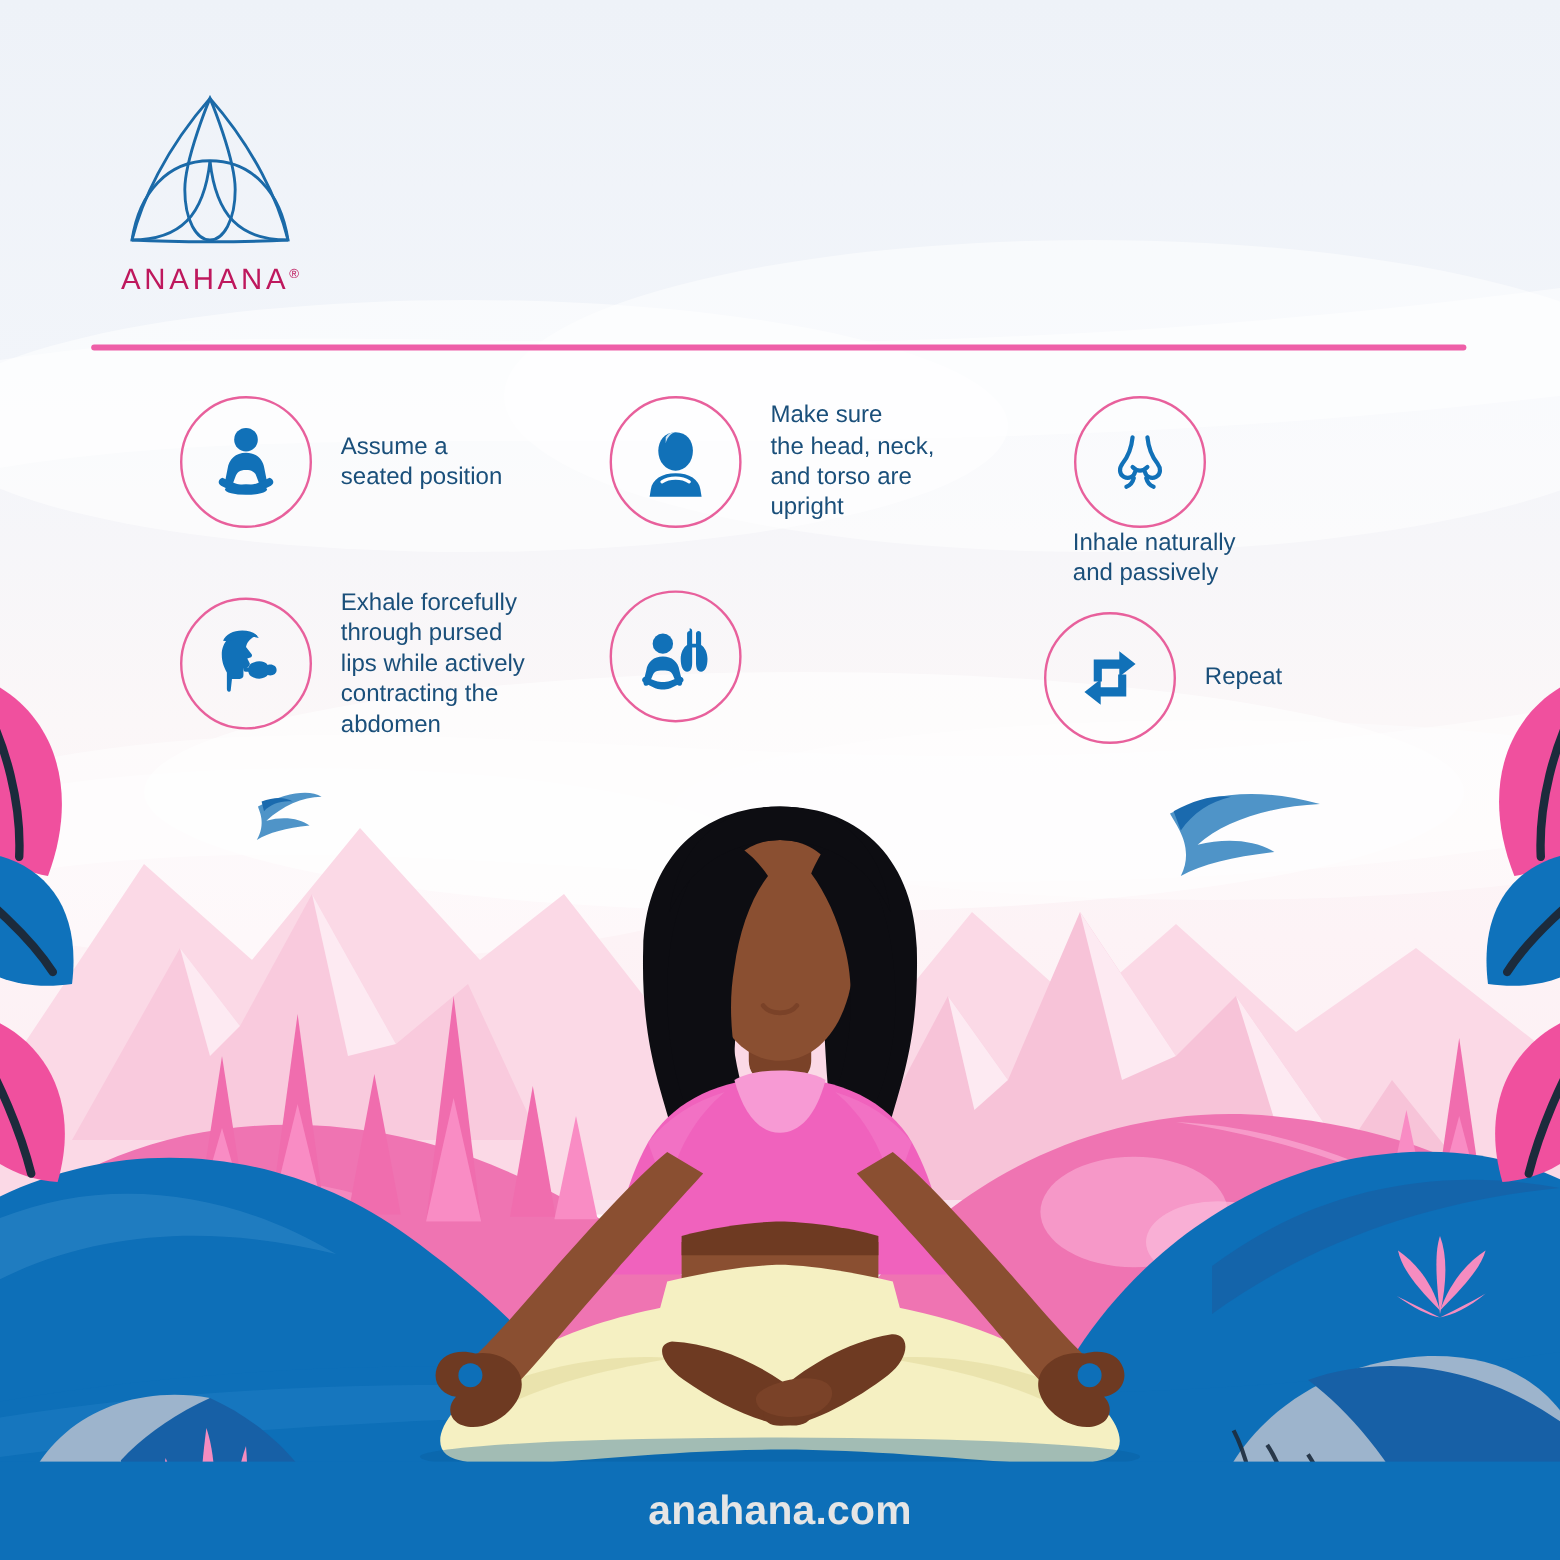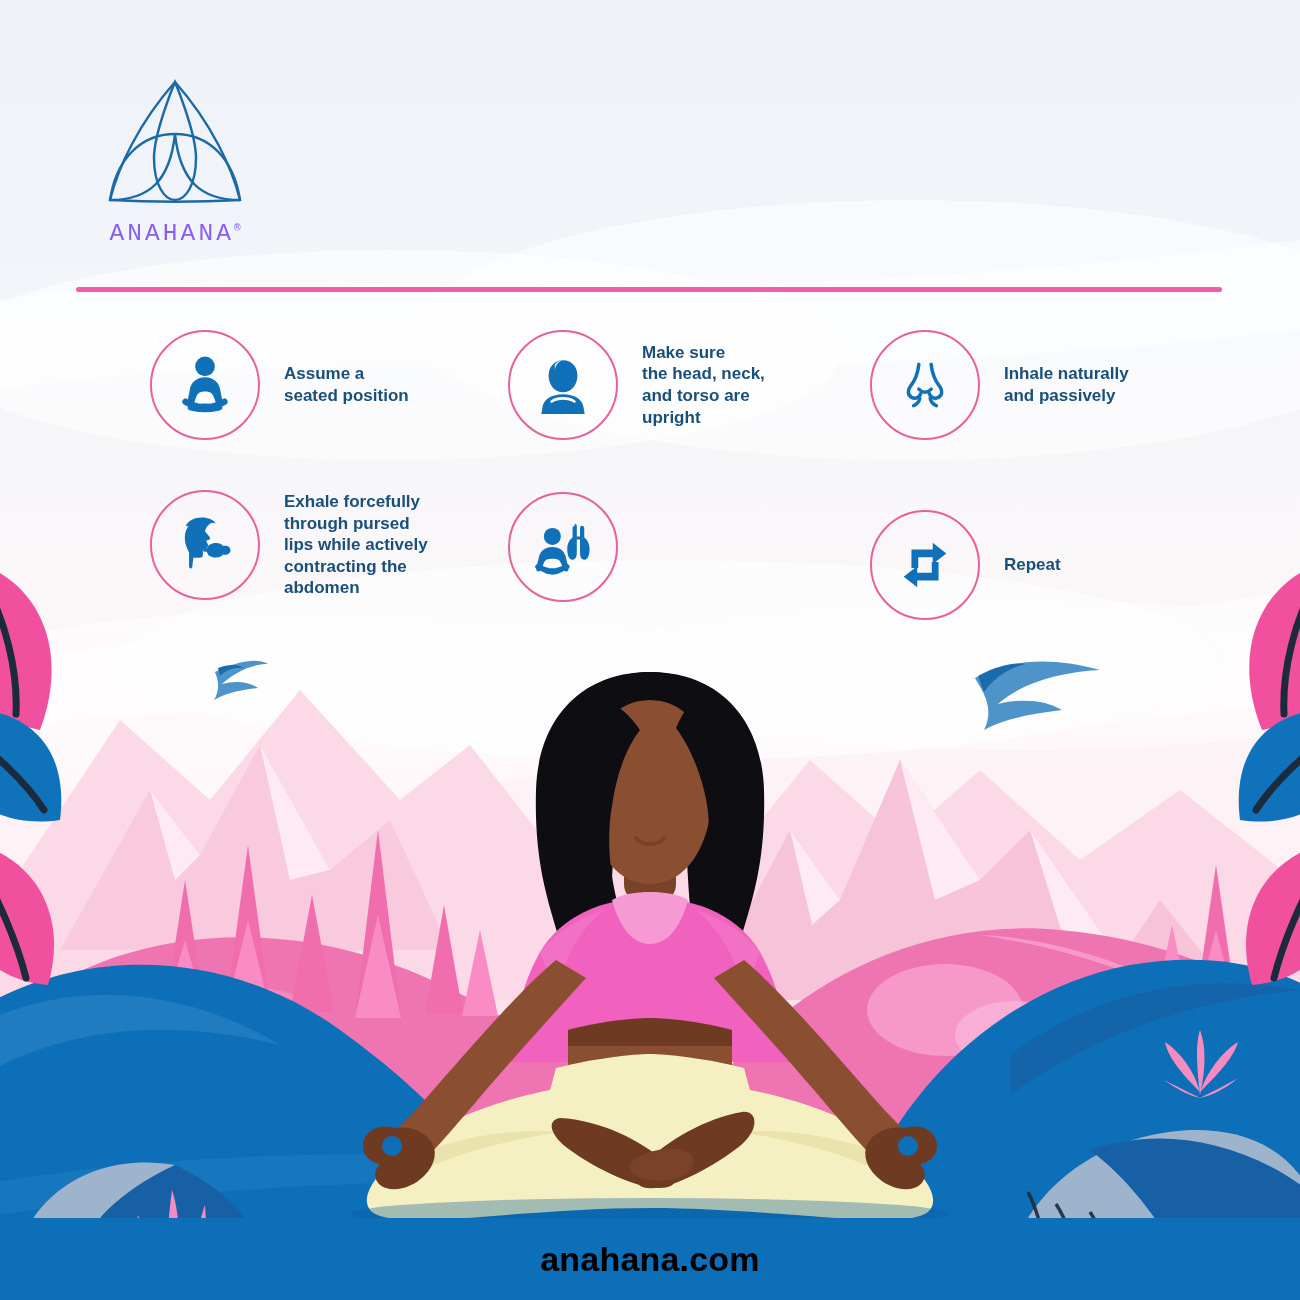--- a/index.html
+++ b/index.html
@@ -25,22 +25,22 @@
   .cb5{left:560px;top:600px;width:900px;height:150px;opacity:.4;}
 
   .svgfull{position:absolute;left:0;top:0;width:1300px;height:1300px;}
 
   
   .header{position:absolute;left:0;top:0;width:1300px;height:300px;}
 
   .logo-wrap{position:absolute;left:80px;top:72px;width:190px;height:185px;}
   .logo-name{
     position:absolute;left:0;top:148px;width:190px;text-align:center;
-    color:#8b5cf6;font-size:24.5px;letter-spacing:3.1px;font-weight:400;
-    font-family:Liberation Mono, monospace;
+    color:#be185d;font-size:24.5px;letter-spacing:3.1px;font-weight:400;
+    font-family:Liberation Sans, sans-serif;
   }
   .logo-name sup{font-size:11px;vertical-align:super;letter-spacing:0;}
 
   .title{
     position:absolute;left:272px;top:78px;width:990px;
     line-height:.96;
   }
   .title .ln{
     font-family:"Liberation Sans Narrow","Liberation Sans",sans-serif;
     font-weight:700;
@@ -66,41 +66,41 @@
     width:110px;height:110px;border-radius:50%;
     border:2.5px solid #e8609c;
     flex:0 0 110px;
     display:flex;align-items:center;justify-content:center;
     box-sizing:border-box;
     background:transparent;
   }
   .step-text{
     margin-left:24px;
     color:#1a4f7a;
-    font-size:17px;
+    font-size:20px;
     line-height:1.27;
     font-family:"Liberation Sans",sans-serif;
     white-space:pre-line;
-    font-weight:700;
+    font-weight:400;
   }
   .s1{left:150px;top:10px;}
   .s2{left:508px;top:10px;}
-  .s3{left:870px;top:10px;}
+  .s3{left:870px;top:10px;flex-direction:column;}
   .s4{left:150px;top:170px;}
   .s5{left:508px;top:172px;}
   .s6{left:870px;top:190px;text-align:center;}
 
   
   .footer{
     position:absolute;left:0;bottom:0;width:1300px;height:82px;
     background:#0d6fb8;
     display:flex;align-items:center;justify-content:center;
   }
   .footer-text{
-    color:#000000;font-size:34px;font-weight:700;letter-spacing:.2px;
+    color:#e5e5e5;font-size:34px;font-weight:700;letter-spacing:.2px;
     font-family:"Liberation Sans",sans-serif;
   }
 </style>
 </head>
 <body>
 
 <div id="poster">
 
   <div class="sky"></div>
   <div class="cloudband cb1"></div>

